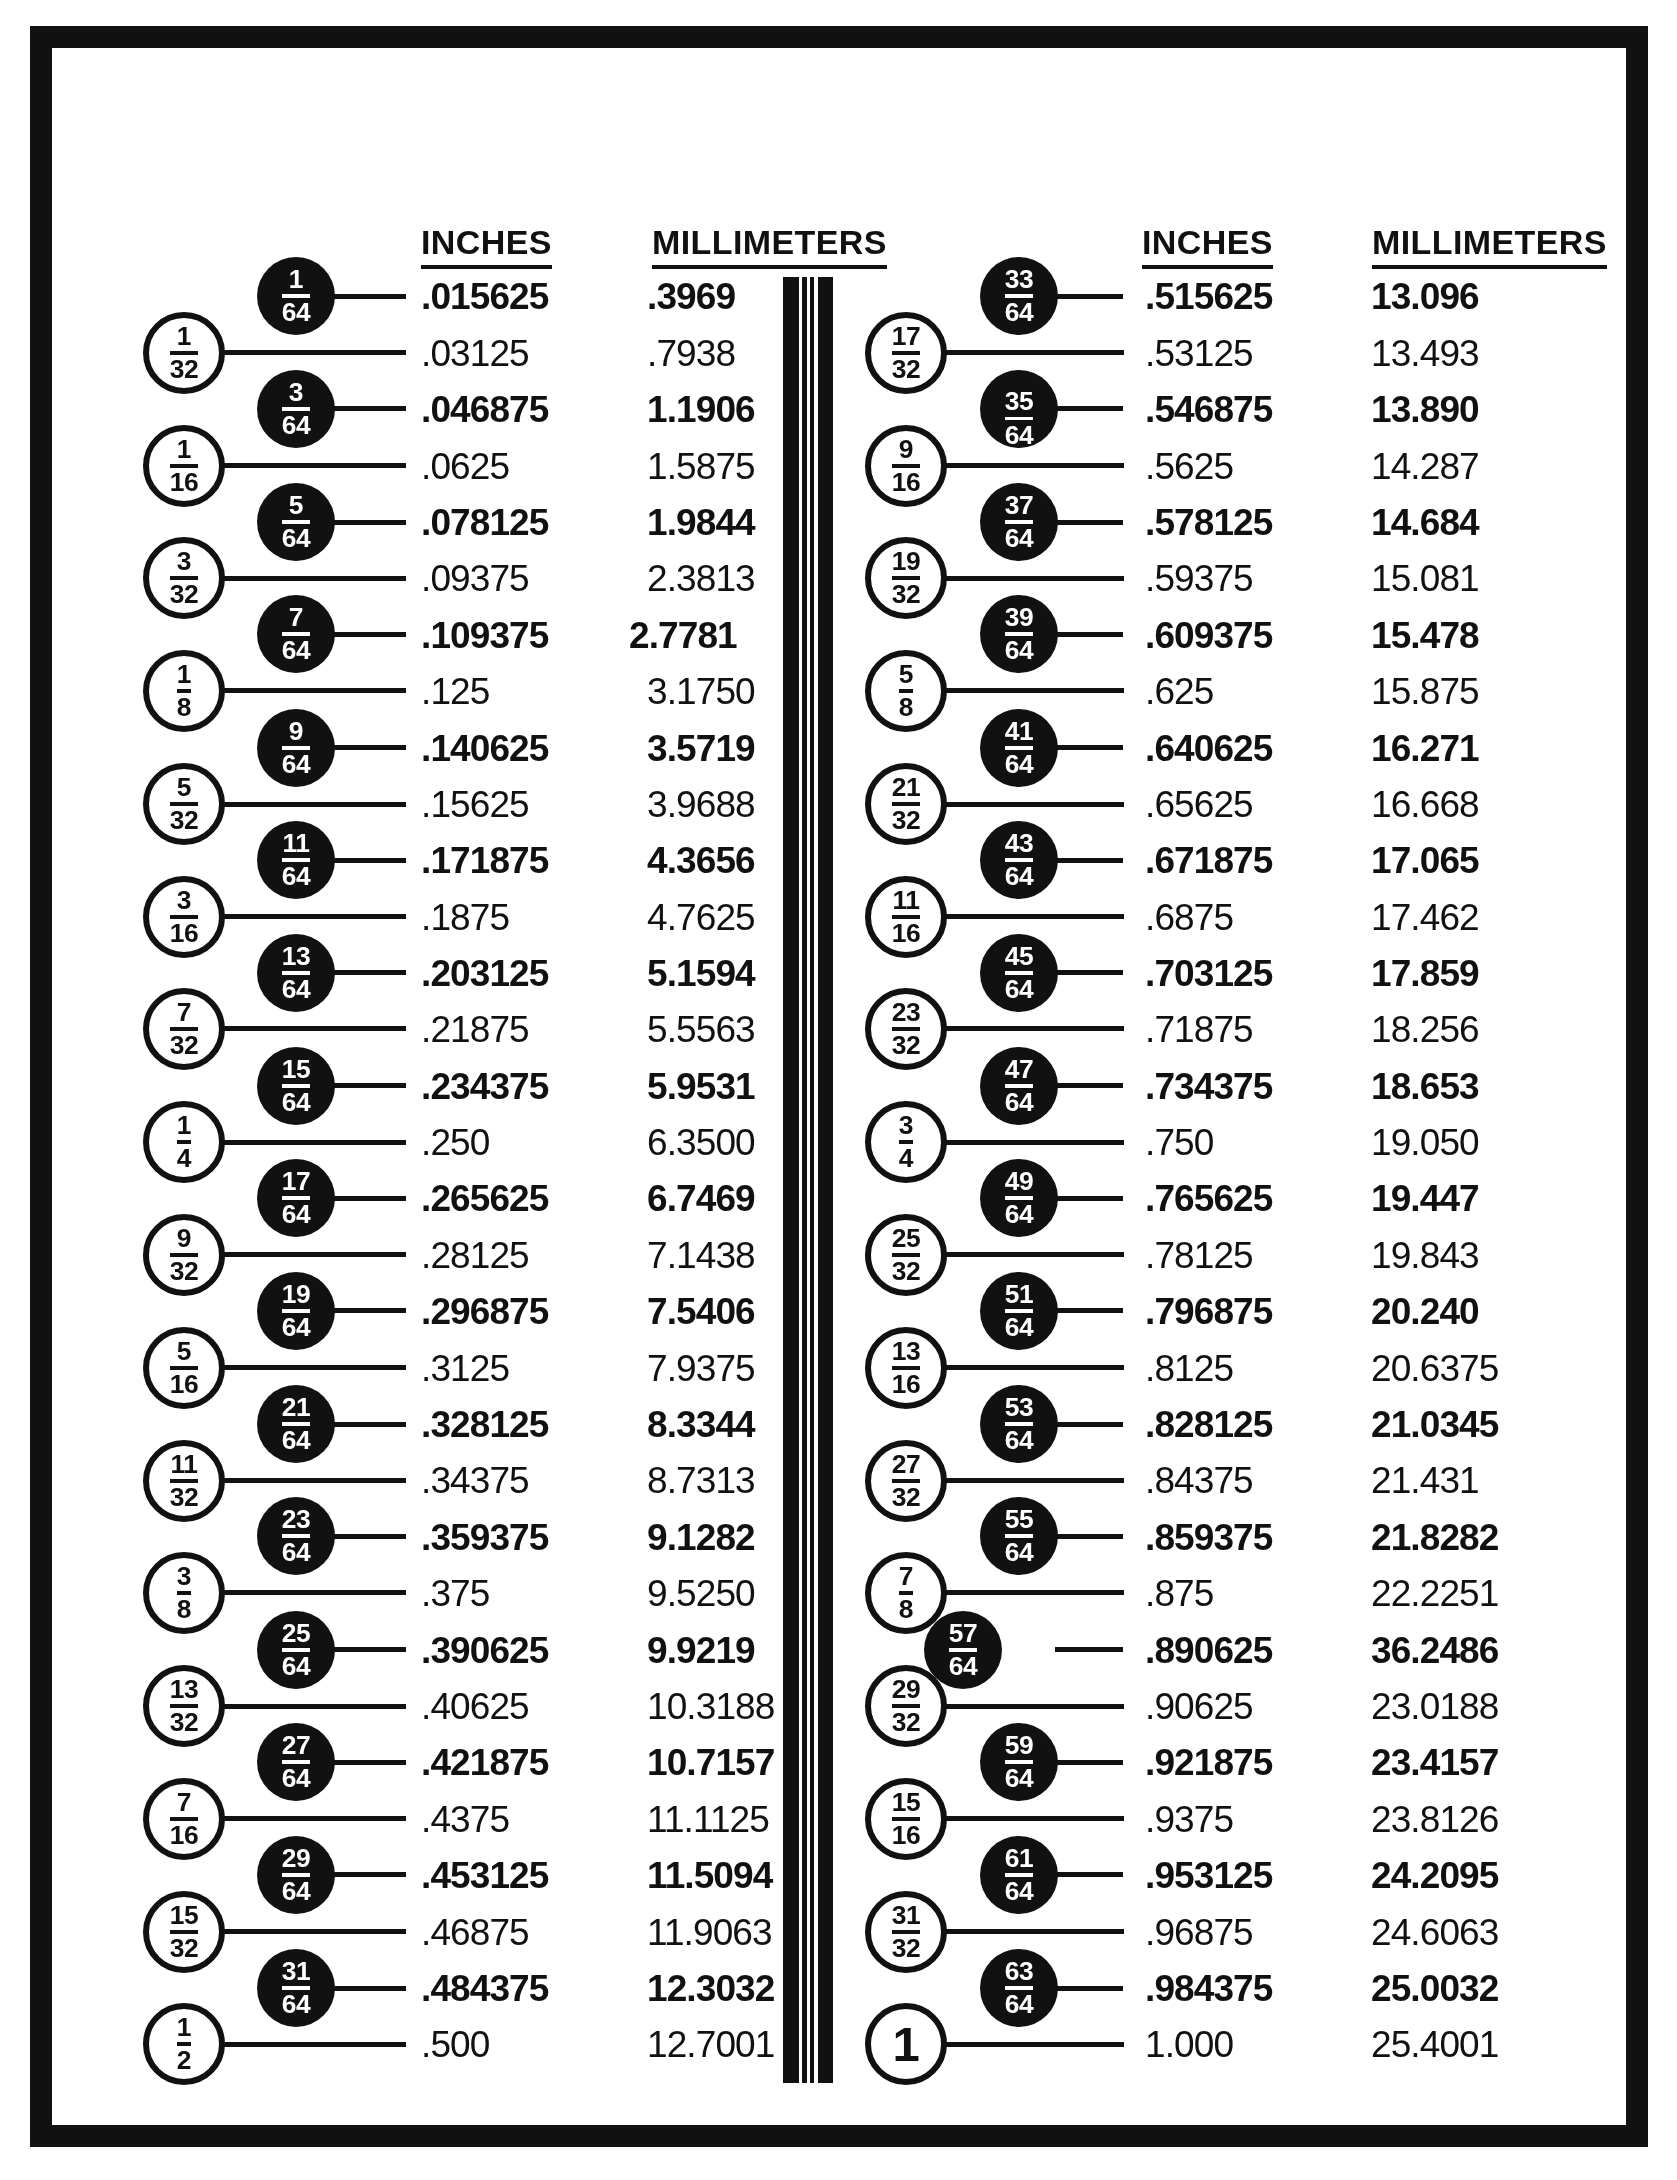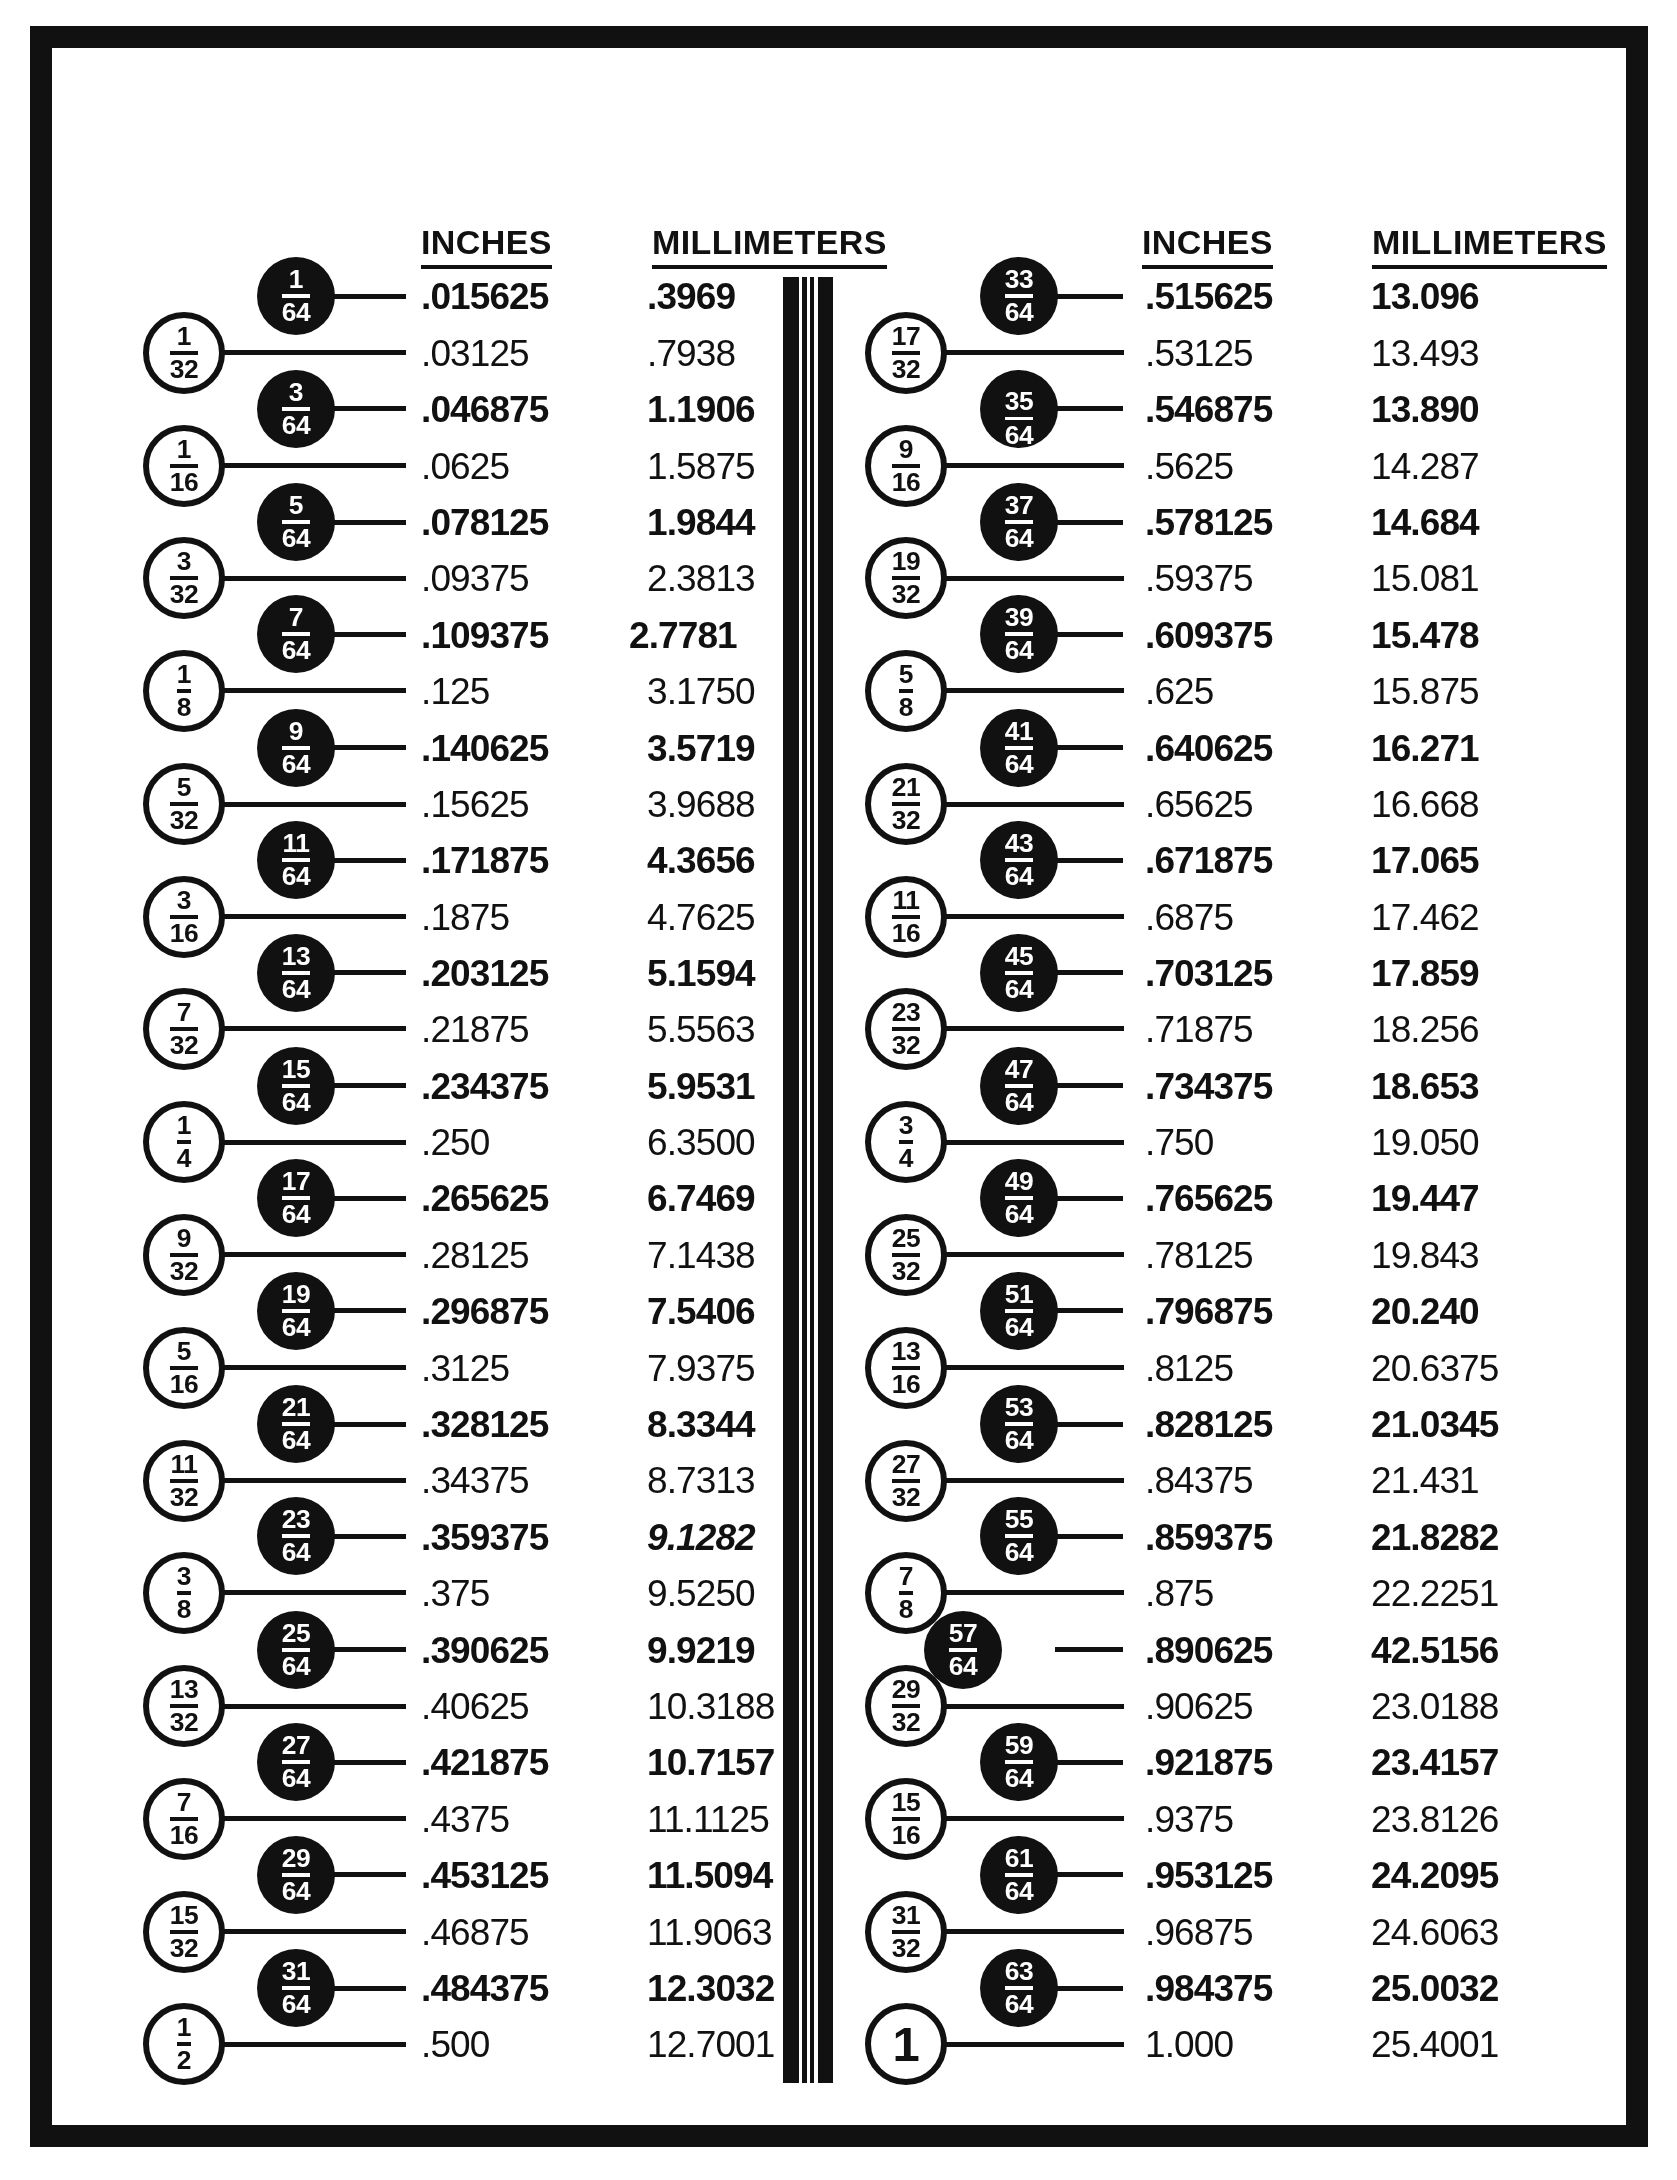--- a/index.html
+++ b/index.html
@@ -409,21 +409,21 @@
   <div class="row">
     <div class="circle filled" style="left: 257px; top: 1497px;">
       <span class="frac">
         <span class="num">23</span>
         <span class="fbar"></span>
         <span class="den">64</span>
       </span>
     </div>
     <div class="leader" style="left: 332px; width: 74px; top: 1534px;"></div>
     <div class="val inches bold" style="left: 421px; top: 1537px;">.359375</div>
-    <div class="val mm bold" style="left: 647px; top: 1537px; font-style: italic;">9.1282</div>
+    <div class="val mm bold" style="left: 647px; top: 1537px;">9.1282</div>
   </div>
 
   <div class="row">
     <div class="circle outline" style="left: 143px; top: 1552px;">
       <span class="frac">
         <span class="num">3</span>
         <span class="fbar"></span>
         <span class="den">8</span>
       </span>
     </div>
@@ -851,21 +851,21 @@
   <div class="row">
     <div class="circle filled" style="left: 924px; top: 1611px;">
       <span class="frac">
         <span class="num">57</span>
         <span class="fbar"></span>
         <span class="den">64</span>
       </span>
     </div>
     <div class="leader" style="left: 1055px; width: 68px; top: 1647px;"></div>
     <div class="val inches bold" style="left: 1145px; top: 1650px;">.890625</div>
-    <div class="val mm bold" style="left: 1371px; top: 1650px;">42.5156</div>
+    <div class="val mm bold" style="left: 1371px; top: 1650px;">36.2486</div>
   </div>
 
   <div class="row">
     <div class="circle outline" style="left: 865px; top: 1665px;">
       <span class="frac">
         <span class="num">29</span>
         <span class="fbar"></span>
         <span class="den">32</span>
       </span>
     </div>

